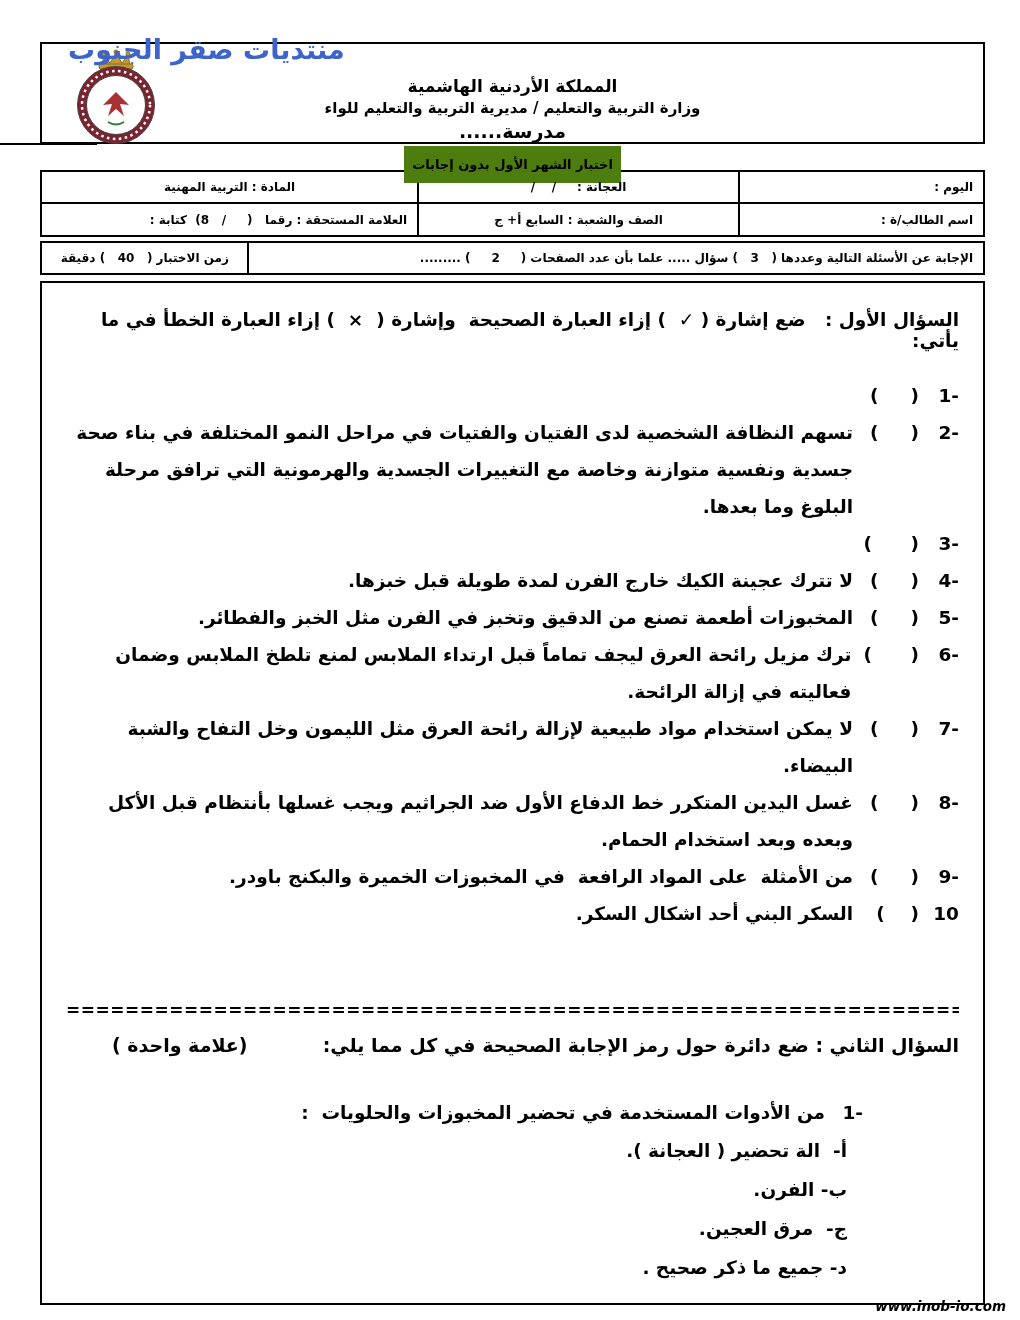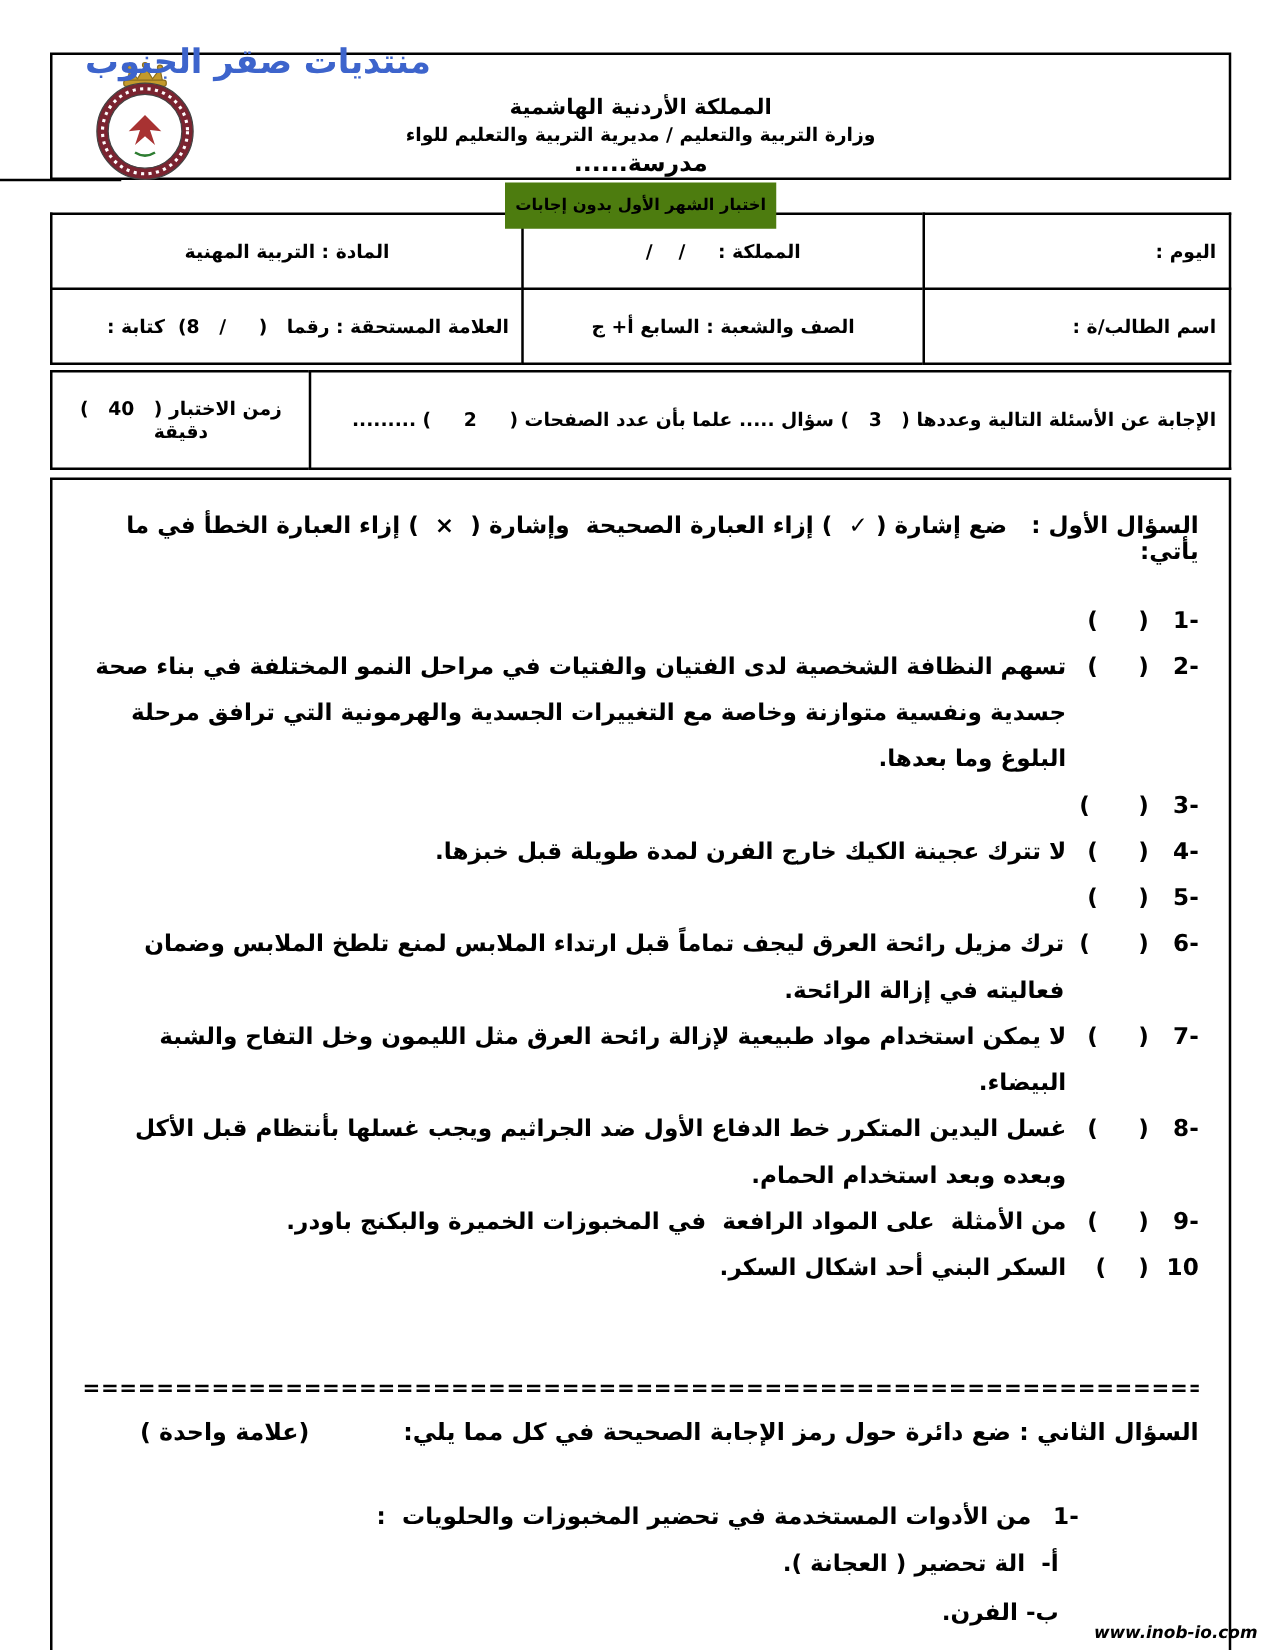--- a/index.html
+++ b/index.html
@@ -23,22 +23,22 @@
   .logo { position:absolute; left:28px; top:4px; }
   .h-line1 { font-size:17px; }
   .h-line2 { font-size:15px; }
   .h-line3 { font-size:19px; }
 
   .title-row { text-align:center; height:26px; padding-top:2px; }
   .highlight { background:#4d7c0f; font-size:13px; padding:11px 8px; display:inline-block; }
 
   table.info { width:100%; border-collapse:collapse; direction:rtl; table-layout:fixed; }
   table.info td {
-    border:2px solid #000; font-size:15px; font-weight:bold;
-    padding:20px 10px; vertical-align:middle; white-space:pre-wrap; overflow:hidden;
+    border:2px solid #000; font-size:12px; font-weight:bold;
+    padding:8px 10px; vertical-align:middle; white-space:pre-wrap; overflow:hidden;
   }
   .r1 td { height:27px; }
   .r2 td { height:33px; }
   .t-right { text-align:right; }
   .t-center { text-align:center; }
   .row3-wrap { margin-top:4px; }
   .row3-wrap td { height:27px; }
 
   .main-box {
     border:2px solid #000; margin-top:6px; height:1024px;
@@ -108,21 +108,21 @@
 
   <table class="info">
     <colgroup>
         <col style="width:26%">
         <col style="width:34%">
         <col style="width:40%">
       </colgroup>
     <tbody>
         <tr class="r1">
       <td class="t-right">اليوم :</td>
-      <td class="t-center">المملكة :     /    /</td>
+      <td class="t-center">العجانة :     /    /</td>
       <td class="t-center">المادة : التربية المهنية</td>
     </tr>
     <tr class="r2">
       <td class="t-right">اسم الطالب/ة :</td>
       <td class="t-center">الصف والشعبة : السابع أ+ ج</td>
       <td class="t-right">العلامة المستحقة : رقما   (     /   8)  كتابة :</td>
     </tr>
   </tbody>
     </table>
 
@@ -160,20 +160,21 @@
         <span class="slot">(      )</span>
       </div>
       <div class="item">
         <span class="marker">4-</span>
         <span class="slot">(     )</span>
         <span class="itext">لا تترك عجينة الكيك خارج الفرن لمدة طويلة قبل خبزها.</span>
       </div>
       <div class="item">
         <span class="marker">5-</span>
         <span class="slot">(     )</span>
+        <span class="itext">المخبوزات أطعمة تصنع من الدقيق وتخبز في الفرن مثل الخبز والفطائر.</span>
       </div>
       <div class="item">
         <span class="marker">6-</span>
         <span class="slot">(      )</span>
         <span class="itext">ترك مزيل رائحة العرق ليجف تماماً قبل ارتداء الملابس لمنع تلطخ الملابس وضمان فعاليته في إزالة الرائحة.</span>
       </div>
       <div class="item">
         <span class="marker">7-</span>
         <span class="slot">(     )</span>
         <span class="itext">لا يمكن استخدام مواد طبيعية لإزالة رائحة العرق مثل الليمون وخل التفاح والشبة البيضاء.</span>

